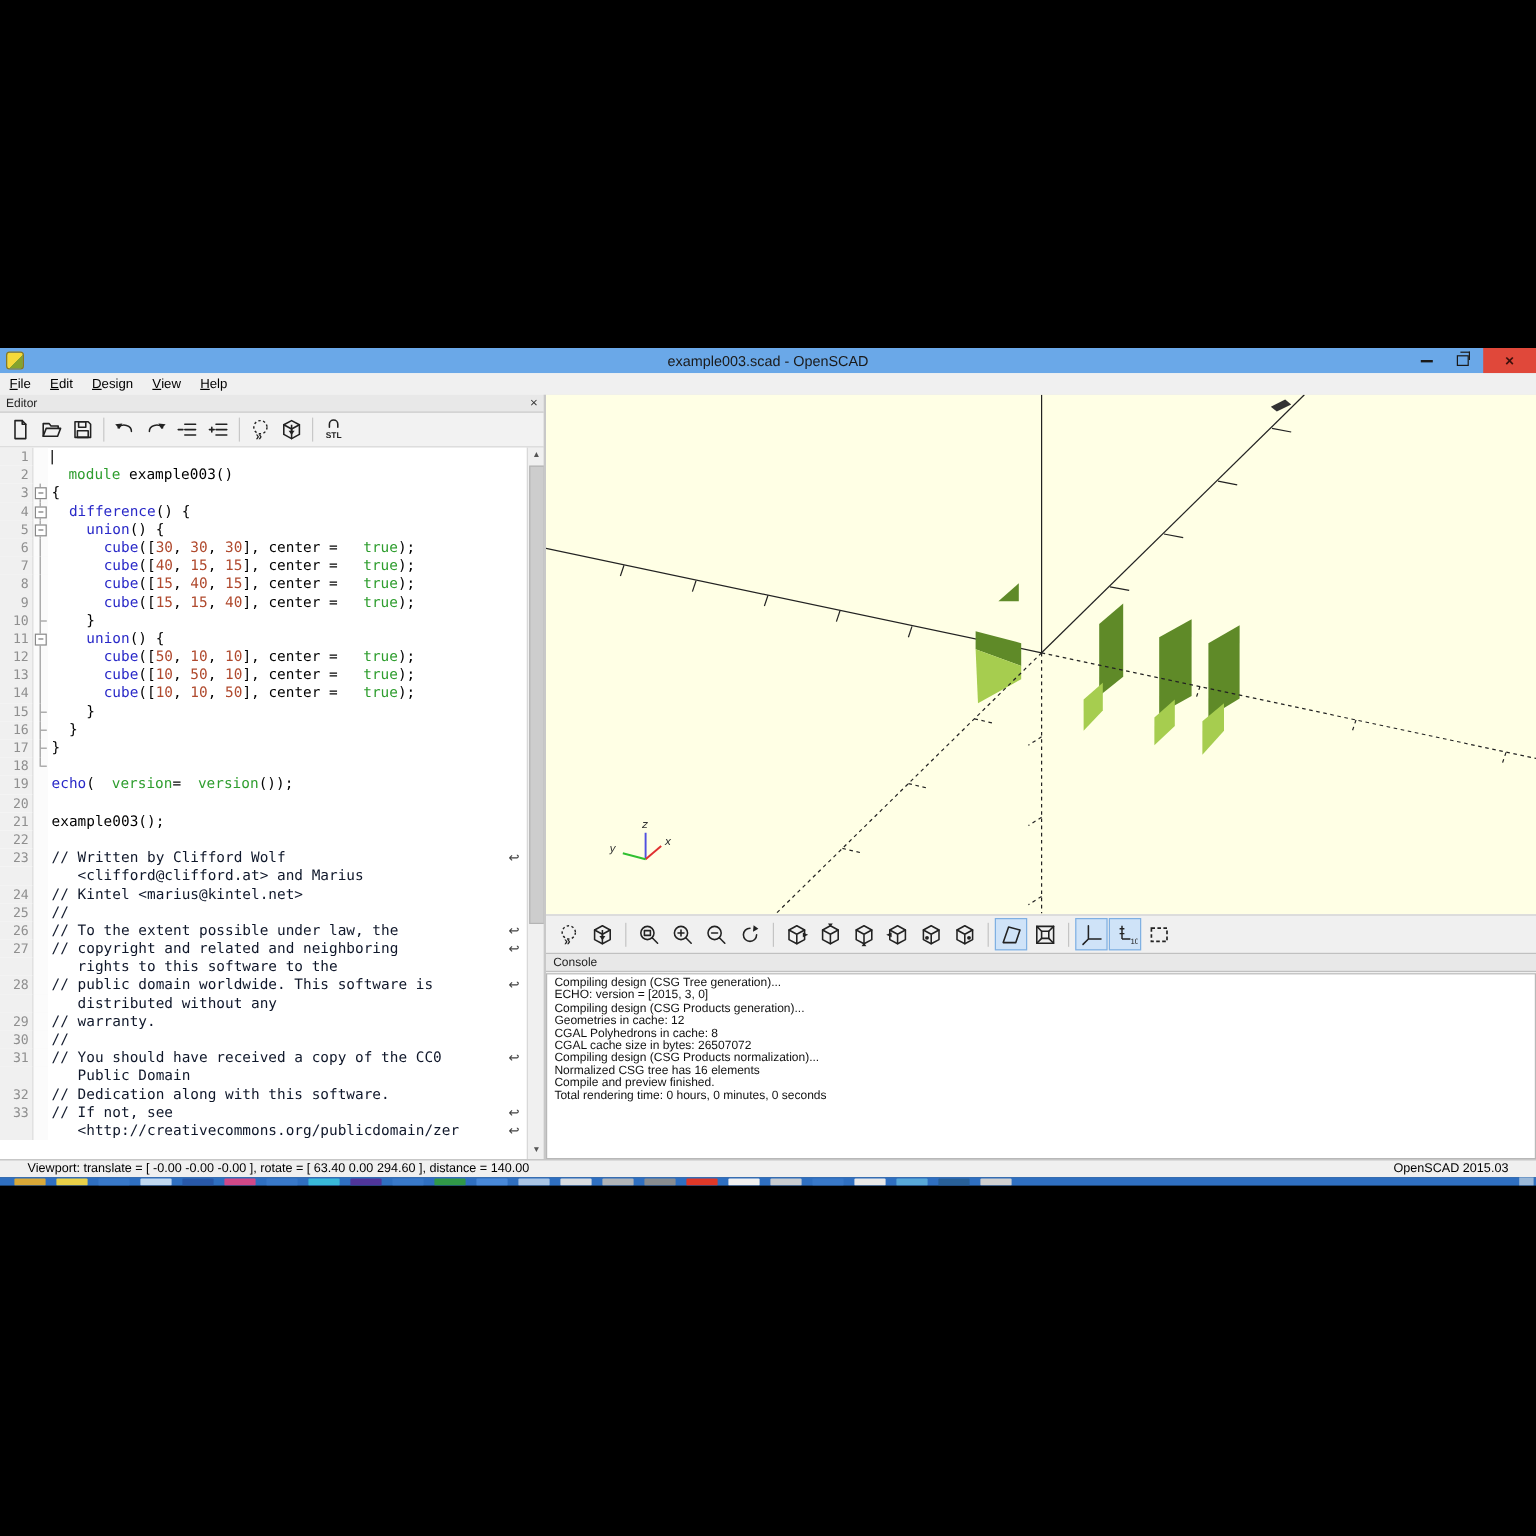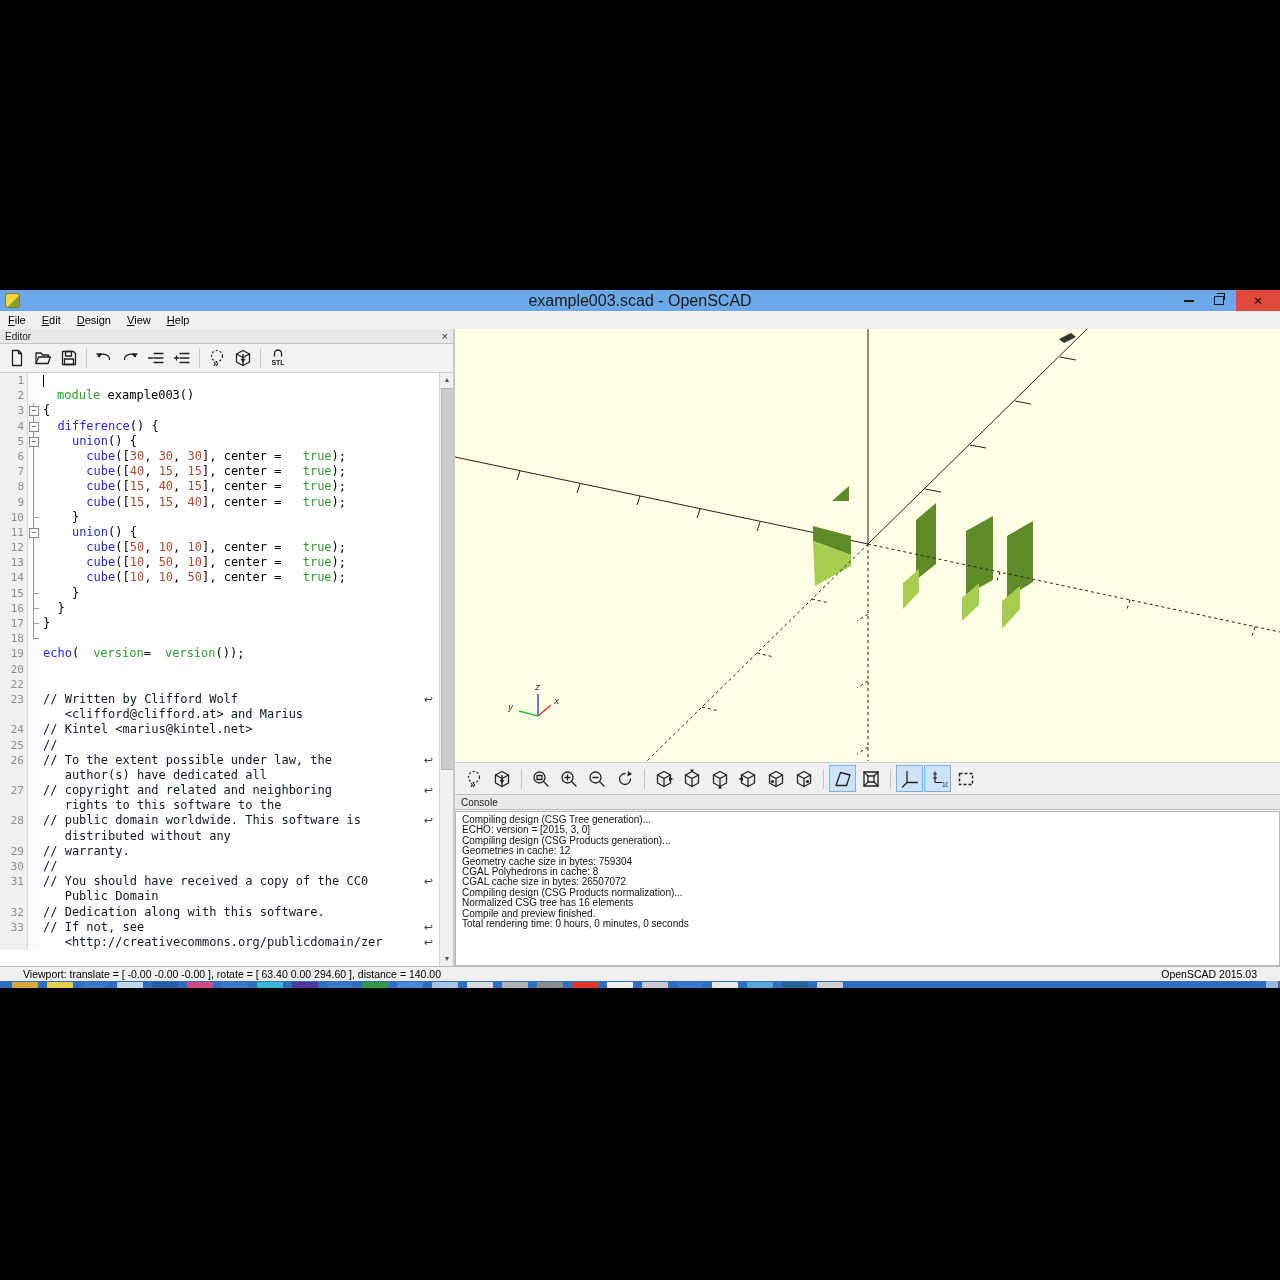--- a/index.html
+++ b/index.html
@@ -6,21 +6,21 @@
   #screen{position:relative;width:1280px;height:1280px;background:#000;overflow:hidden;
           font-family:"Liberation Sans",sans-serif;}
   
   #app{position:absolute;left:0;top:290px;width:1280px;height:691px;background:#f0f0f0;
        border-bottom:2px solid #5a9ae0;box-sizing:border-box;}
   
   #titlebar{position:absolute;left:0;top:0;width:100%;height:21px;background:#6aa8e8;
             display:flex;align-items:center;}
   #app-icon{width:13px;height:13px;margin-left:5px;border-radius:3px;
             background:linear-gradient(135deg,#f5d93a 55%,#86a32c 55%);border:1px solid #8a7a20;}
-  #title-text{position:absolute;left:0;right:0;text-align:center;font-size:16px;color:#1a1a1a;}
+  #title-text{position:absolute;left:0;right:0;text-align:center;font-size:12px;color:#1a1a1a;}
   .wbtn{position:absolute;top:0;height:21px;display:flex;align-items:center;justify-content:center;cursor:default;}
   #btn-min{right:76px;width:30px;} #btn-min span{width:10px;height:2px;background:#1a1a1a;display:block;}
   #btn-restore{right:46px;width:30px;}
   .restore-glyph{width:8px;height:7px;border:1px solid #1a1a1a;position:relative;display:block;}
   .restore-glyph::before{content:"";position:absolute;left:2px;top:-4px;width:7px;height:6px;
      border:1px solid #1a1a1a;border-left:none;border-bottom:none;}
   #btn-close{right:0;width:44px;background:#e0483a;color:#3c100c;font-size:13px;font-weight:bold;}
   
   #menubar{position:absolute;left:0;top:21px;width:100%;height:18px;background:#f0f0f0;
            display:flex;align-items:center;font-size:11px;border-bottom:1px solid #e0e0e0;}
@@ -199,27 +199,27 @@
             <div class="row"><span class="gut">11</span><span class="fold b"><span class="bx">−</span></span><span class="ctext"><span class="tk-p">    </span><span class="tk-k">union</span><span class="tk-p">() {</span></span></div>
             <div class="row"><span class="gut">12</span><span class="fold l"></span><span class="ctext"><span class="tk-p">      </span><span class="tk-k">cube</span><span class="tk-p">([</span><span class="tk-n">50</span><span class="tk-p">, </span><span class="tk-n">10</span><span class="tk-p">, </span><span class="tk-n">10</span><span class="tk-p">], center = </span><span class="tk-m">true</span><span class="tk-p">);</span></span></div>
             <div class="row"><span class="gut">13</span><span class="fold l"></span><span class="ctext"><span class="tk-p">      </span><span class="tk-k">cube</span><span class="tk-p">([</span><span class="tk-n">10</span><span class="tk-p">, </span><span class="tk-n">50</span><span class="tk-p">, </span><span class="tk-n">10</span><span class="tk-p">], center = </span><span class="tk-m">true</span><span class="tk-p">);</span></span></div>
             <div class="row"><span class="gut">14</span><span class="fold l"></span><span class="ctext"><span class="tk-p">      </span><span class="tk-k">cube</span><span class="tk-p">([</span><span class="tk-n">10</span><span class="tk-p">, </span><span class="tk-n">10</span><span class="tk-p">, </span><span class="tk-n">50</span><span class="tk-p">], center = </span><span class="tk-m">true</span><span class="tk-p">);</span></span></div>
             <div class="row"><span class="gut">15</span><span class="fold s"></span><span class="ctext"><span class="tk-p">    }</span></span></div>
             <div class="row"><span class="gut">16</span><span class="fold s"></span><span class="ctext"><span class="tk-p">  }</span></span></div>
             <div class="row"><span class="gut">17</span><span class="fold s"></span><span class="ctext"><span class="tk-p">}</span></span></div>
             <div class="row"><span class="gut">18</span><span class="fold c"></span><span class="ctext"></span></div>
             <div class="row"><span class="gut">19</span><span class="fold "></span><span class="ctext"><span class="tk-k">echo</span><span class="tk-p">(</span><span class="tk-m">version</span><span class="tk-p">=</span><span class="tk-m">version</span><span class="tk-p">());</span></span></div>
             <div class="row"><span class="gut">20</span><span class="fold "></span><span class="ctext"></span></div>
+            <div class="row"><span class="gut">21</span><span class="fold "></span><span class="ctext"><span class="tk-p">example003();</span></span></div>
             <div class="row"><span class="gut">22</span><span class="fold "></span><span class="ctext"></span></div>
             <div class="row"><span class="gut">23</span><span class="fold "></span><span class="ctext"><span class="tk-c">// Written by Clifford Wolf</span></span><span class="wrapmark">↩</span></div>
             <div class="row"><span class="gut"></span><span class="fold "></span><span class="ctext"><span class="tk-c">   &lt;clifford@clifford.at&gt; and Marius</span></span></div>
             <div class="row"><span class="gut">24</span><span class="fold "></span><span class="ctext"><span class="tk-c">// Kintel &lt;marius@kintel.net&gt;</span></span></div>
             <div class="row"><span class="gut">25</span><span class="fold "></span><span class="ctext"><span class="tk-c">//</span></span></div>
             <div class="row"><span class="gut">26</span><span class="fold "></span><span class="ctext"><span class="tk-c">// To the extent possible under law, the</span></span><span class="wrapmark">↩</span></div>
-            <div class="row"><span class="gut"></span><span class="fold "></span><span class="ctext"><span class="tk-c">   author(s) have dedicated all</span></span></div>
             <div class="row"><span class="gut">27</span><span class="fold "></span><span class="ctext"><span class="tk-c">// copyright and related and neighboring</span></span><span class="wrapmark">↩</span></div>
             <div class="row"><span class="gut"></span><span class="fold "></span><span class="ctext"><span class="tk-c">   rights to this software to the</span></span></div>
             <div class="row"><span class="gut">28</span><span class="fold "></span><span class="ctext"><span class="tk-c">// public domain worldwide. This software is</span></span><span class="wrapmark">↩</span></div>
             <div class="row"><span class="gut"></span><span class="fold "></span><span class="ctext"><span class="tk-c">   distributed without any</span></span></div>
             <div class="row"><span class="gut">29</span><span class="fold "></span><span class="ctext"><span class="tk-c">// warranty.</span></span></div>
             <div class="row"><span class="gut">30</span><span class="fold "></span><span class="ctext"><span class="tk-c">//</span></span></div>
             <div class="row"><span class="gut">31</span><span class="fold "></span><span class="ctext"><span class="tk-c">// You should have received a copy of the CC0</span></span><span class="wrapmark">↩</span></div>
             <div class="row"><span class="gut"></span><span class="fold "></span><span class="ctext"><span class="tk-c">   Public Domain</span></span></div>
             <div class="row"><span class="gut">32</span><span class="fold "></span><span class="ctext"><span class="tk-c">// Dedication along with this software.</span></span></div>
             <div class="row"><span class="gut">33</span><span class="fold "></span><span class="ctext"><span class="tk-c">// If not, see</span></span><span class="wrapmark">↩</span></div>
@@ -397,21 +397,20 @@
           </div>
         <div id="console-header">
           <span>Console</span>
           <span class="dock-close">×</span>
         </div>
         <div id="console-body">
             <div>Compiling design (CSG Tree generation)...</div>
             <div>ECHO: version = [2015, 3, 0]</div>
             <div>Compiling design (CSG Products generation)...</div>
             <div>Geometries in cache: 12</div>
-            <div>Geometry cache size in bytes: 759304</div>
             <div>CGAL Polyhedrons in cache: 8</div>
             <div>CGAL cache size in bytes: 26507072</div>
             <div>Compiling design (CSG Products normalization)...</div>
             <div>Normalized CSG tree has 16 elements</div>
             <div>Compile and preview finished.</div>
             <div>Total rendering time: 0 hours, 0 minutes, 0 seconds</div>
           </div>
       </div>
     </div>
 

